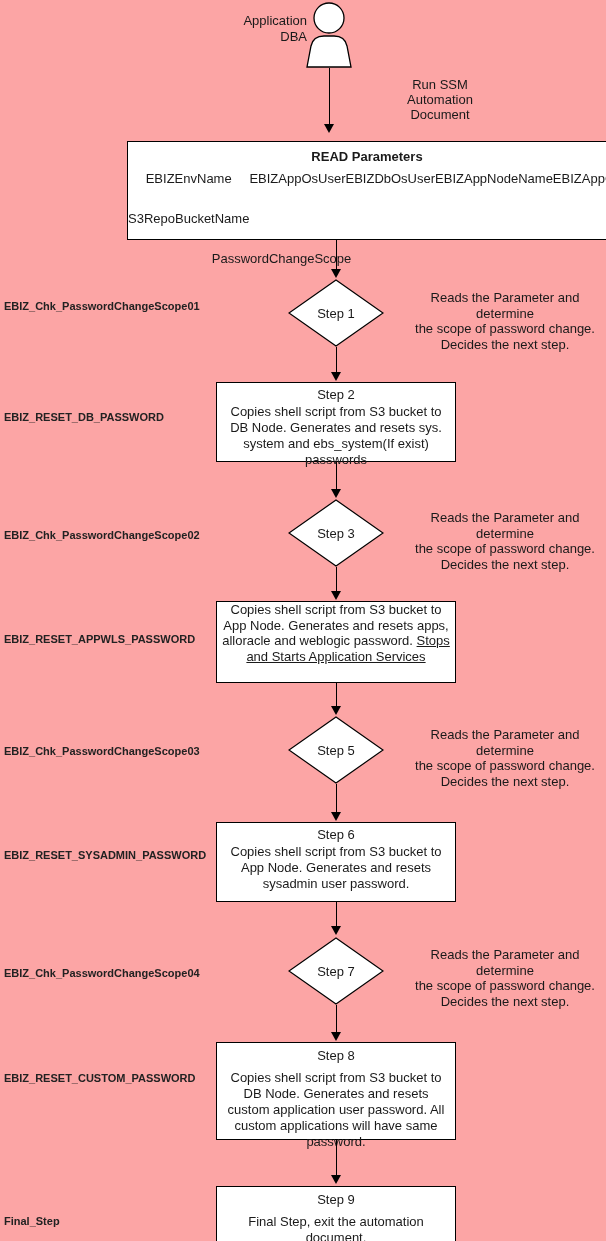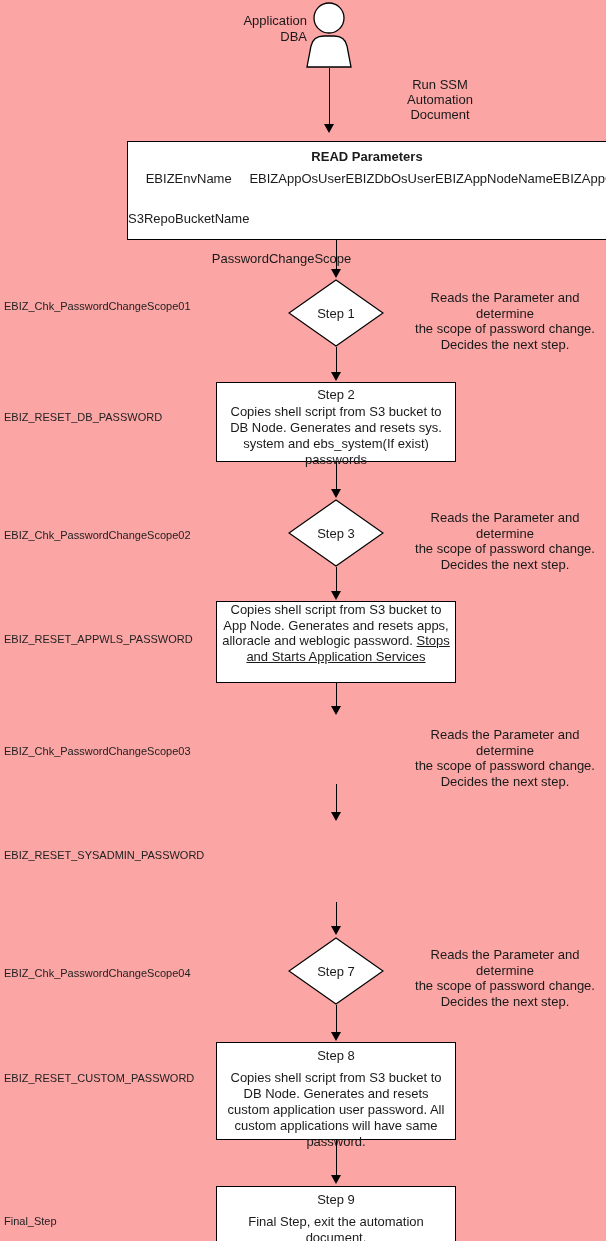--- a/index.html
+++ b/index.html
@@ -32,21 +32,21 @@
   .tight .proc-title{margin-top:1px;}
   .tight .proc-body{margin-top:0;line-height:15.5px;}
   .roomy .proc-title{margin-top:5px;margin-bottom:6px;}
   .u{text-decoration:underline;}
   
   .diamond{position:absolute;left:288px;width:96px;height:68px;}
   .diamond svg{position:absolute;left:0;top:0;}
   .dtitle{position:absolute;left:0;top:0;width:96px;height:68px;display:flex;
           align-items:center;justify-content:center;font-size:13px;}
   
-  .side-label{position:absolute;left:4px;font-size:11px;font-weight:normal;color:#222;
+  .side-label{position:absolute;left:4px;font-size:11px;font-weight:bold;color:#222;
               font-family:"Liberation Sans",sans-serif;white-space:nowrap;}
   
   .note{position:absolute;left:406px;width:198px;text-align:center;
         font-size:13px;line-height:15.5px;}
 </style>
 </head>
 <body>
 
 <div class="canvas">
 
@@ -137,32 +137,42 @@
   <div class="proc tight" style="top:601px;height:82px;">
     <div class="proc-body"><span>Copies shell script from S3 bucket to App Node. Generates and resets apps, alloracle and weblogic password. </span><span class="u">Stops and Starts Application Services</span></div>
   </div>
 
   <div class="arrow" style="left:330px;top:683px;height:32px;">
     <div class="shaft"></div>
     <div class="head"></div>
   </div>
 
   <div class="side-label" style="top:745px;">EBIZ_Chk_PasswordChangeScope03</div>
+  <div class="diamond" style="top:716px;">
+    <svg width="96" height="68" viewBox="0 0 96 68">
+      <polygon points="48,1 95,34 48,67 1,34" fill="#fff" stroke="#000" stroke-width="1.2"></polygon>
+    </svg>
+    <div class="dtitle">Step 5</div>
+  </div>
   <div class="note" style="top:727px;">
     <div>Reads the Parameter and determine</div>
     <div>the scope of password change.</div>
     <div>Decides the next step.</div>
   </div>
 
   <div class="arrow" style="left:330px;top:784px;height:37px;">
     <div class="shaft"></div>
     <div class="head"></div>
   </div>
 
   <div class="side-label" style="top:849px;">EBIZ_RESET_SYSADMIN_PASSWORD</div>
+  <div class="proc" style="top:822px;height:80px;">
+    <div class="proc-title">Step 6</div>
+    <div class="proc-body">Copies shell script from S3 bucket to App Node. Generates and resets sysadmin user password.</div>
+  </div>
 
   <div class="arrow" style="left:330px;top:902px;height:33px;">
     <div class="shaft"></div>
     <div class="head"></div>
   </div>
 
   <div class="side-label" style="top:967px;">EBIZ_Chk_PasswordChangeScope04</div>
   <div class="diamond" style="top:937px;">
     <svg width="96" height="68" viewBox="0 0 96 68">
       <polygon points="48,1 95,34 48,67 1,34" fill="#fff" stroke="#000" stroke-width="1.2"></polygon>

